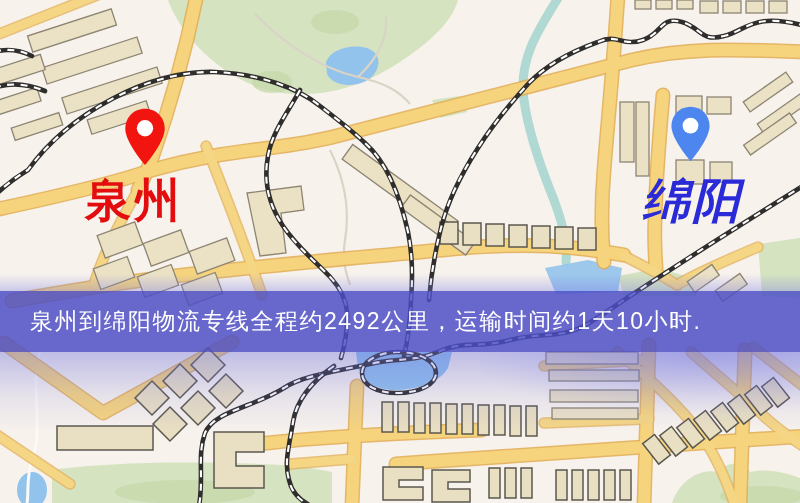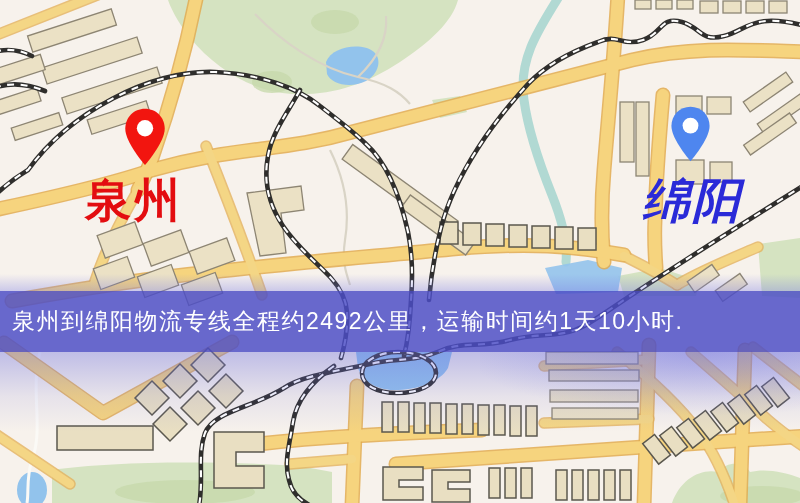--- a/index.html
+++ b/index.html
@@ -37,21 +37,21 @@
   .pin svg{width:100%;height:100%;display:block;}
 
   
   .city-label{position:absolute;font-family:"Liberation Serif",serif;font-weight:700;line-height:1;white-space:nowrap;}
   .city-origin{left:85px;top:178px;font-size:46px;color:#e30d10;letter-spacing:3px;}
   .city-dest{left:642px;top:177px;font-size:48px;color:#2a2ad8;letter-spacing:2px;font-style:italic;}
 
   
   .banner{position:absolute;left:0;top:291px;width:800px;height:61px;
     background:rgba(76,77,198,.84);display:flex;align-items:center;}
-  .banner span{color:#ffffff;font-size:23px;letter-spacing:1.5px;padding-left:12px;white-space:nowrap;}
+  .banner span{color:#ffffff;font-size:23px;letter-spacing:1.5px;padding-left:30px;white-space:nowrap;}
 </style>
 </head>
 <body>
 
 <div class="stage">
 
   <svg class="map" width="800" height="503" viewBox="0 0 800 503">
     <defs>
 
       <path id="rdA2" d="M197,-6 C186,50 168,112 152,158 C147,172 143,180 138,190"></path>

